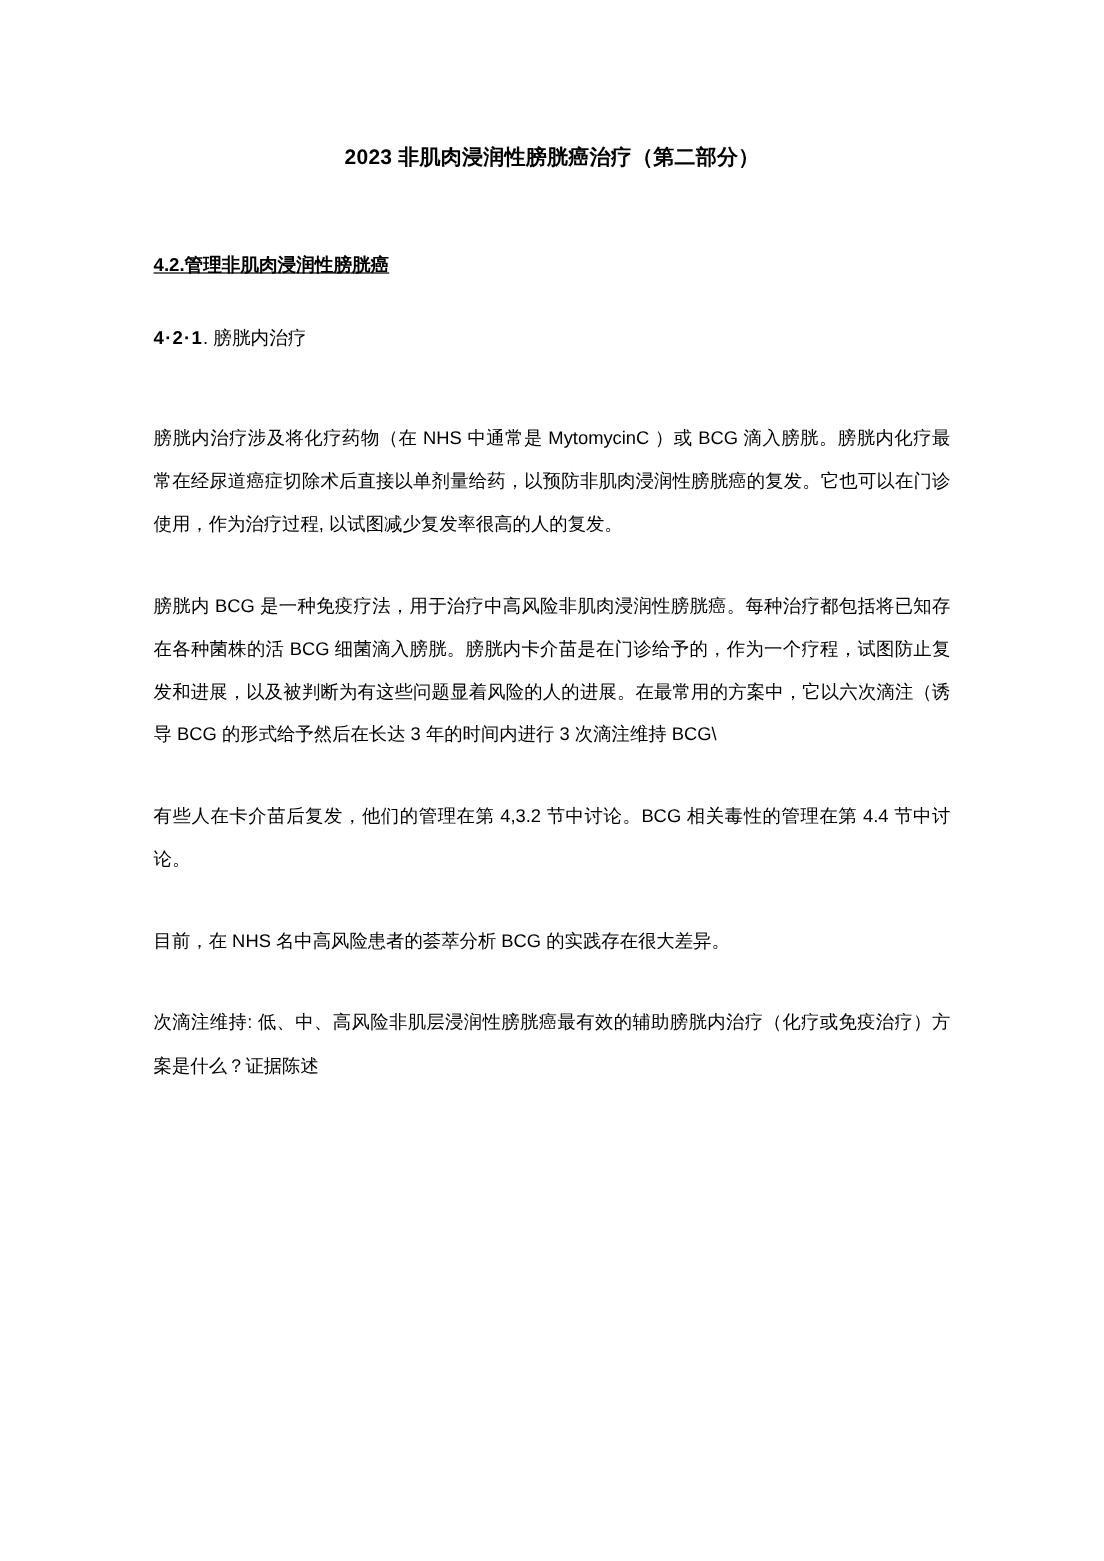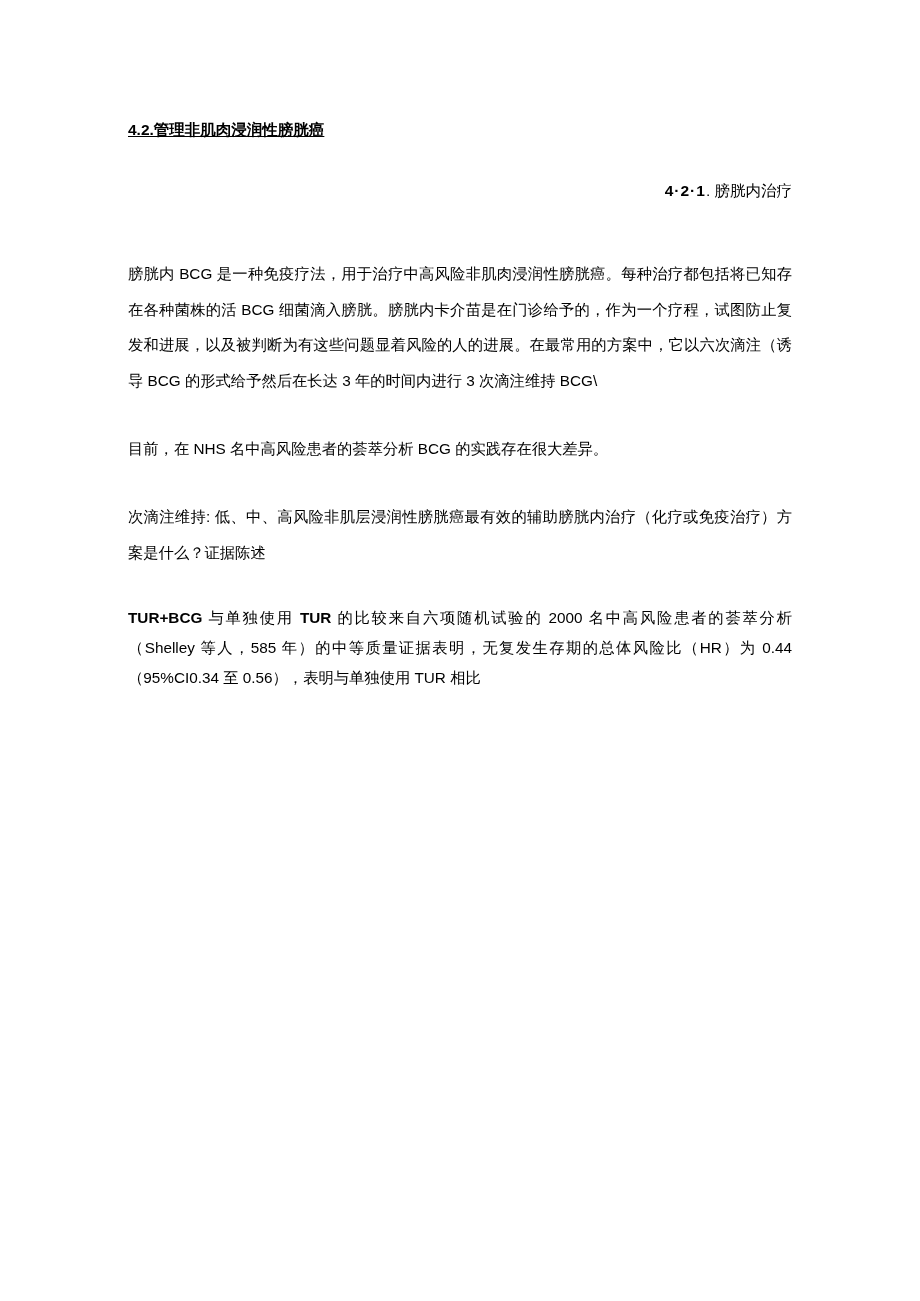--- a/index.html
+++ b/index.html
@@ -34,21 +34,20 @@
     font-size: 15.5px;
     font-weight: bold;
     margin: 0 0 36px 0;
     line-height: 1.6;
     text-decoration: underline;
   }
   .h-sub {
     font-size: 15.5px;
     margin: 0 0 52px 0;
     line-height: 1.6;
-    text-align: right;
   }
   .h-sub .num {
     font-weight: bold;
     letter-spacing: 1px;
   }
   .h-sub .txt {
     font-weight: normal;
   }
   p.body {
     font-size: 15.3px;
@@ -63,32 +62,32 @@
   }
   p.body b {
     font-weight: bold;
   }
 </style>
 </head>
 <body>
 
 <div class="page">
 
+  <h1 class="doc-title">2023 非肌肉浸润性膀胱癌治疗（第二部分）</h1>
 
   <div class="h-section">4.2.管理非肌肉浸润性膀胱癌</div>
 
   <div class="h-sub">
     <span class="num">4·2·1</span><span class="txt">. 膀胱内治疗</span>
   </div>
 
+  <p class="body">膀胱内治疗涉及将化疗药物（在 NHS 中通常是 MytomycinC ）或 BCG 滴入膀胱。膀胱内化疗最常在经尿道癌症切除术后直接以单剂量给药，以预防非肌肉浸润性膀胱癌的复发。它也可以在门诊使用，作为治疗过程, 以试图减少复发率很高的人的复发。</p>
 
   <p class="body">膀胱内 BCG 是一种免疫疗法，用于治疗中高风险非肌肉浸润性膀胱癌。每种治疗都包括将已知存在各种菌株的活 BCG 细菌滴入膀胱。膀胱内卡介苗是在门诊给予的，作为一个疗程，试图防止复发和进展，以及被判断为有这些问题显着风险的人的进展。在最常用的方案中，它以六次滴注（诱导 BCG 的形式给予然后在长达 3 年的时间内进行 3 次滴注维持 BCG\</p>
 
+  <p class="body">有些人在卡介苗后复发，他们的管理在第 4,3.2 节中讨论。BCG 相关毒性的管理在第 4.4 节中讨论。</p>
 
   <p class="body">目前，在 NHS 名中高风险患者的荟萃分析 BCG 的实践存在很大差异。</p>
 
   <p class="body">次滴注维持: 低、中、高风险非肌层浸润性膀胱癌最有效的辅助膀胱内治疗（化疗或免疫治疗）方案是什么？证据陈述</p>
 
-  <p class="body tight">
-    <b>TUR+BCG</b><span> 与单独使用 </span><b>TUR</b><span> 的比较来自六项随机试验的 2000 名中高风险患者的荟萃分析（Shelley 等人，585 年）的中等质量证据表明，无复发生存期的总体风险比（HR）为 0.44（95%CI0.34 至 0.56），表明与单独使用 TUR 相比</span>
-  </p>
 
 </div>
 
 </body></html>

